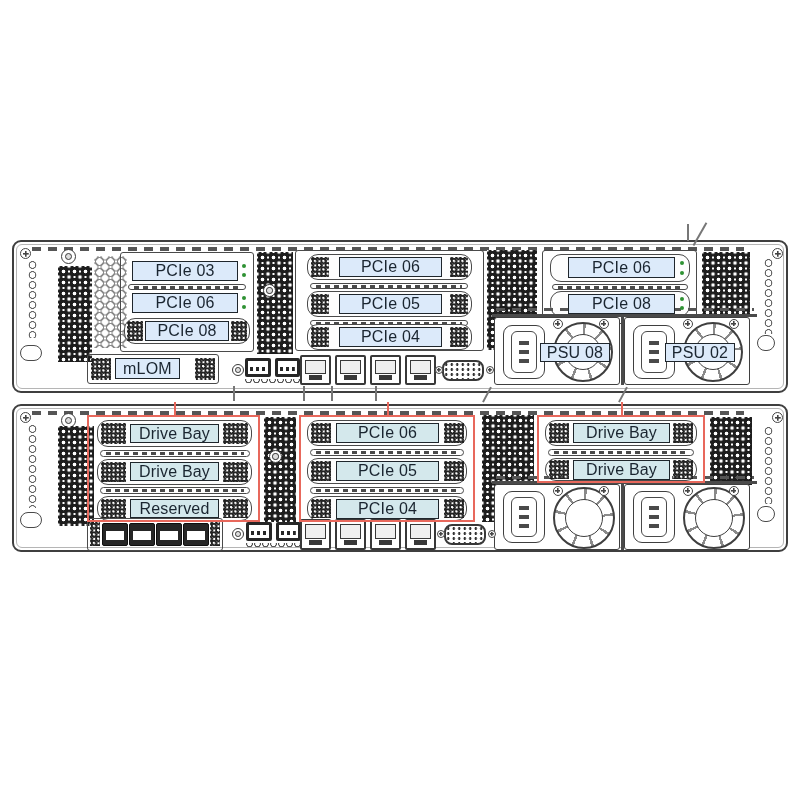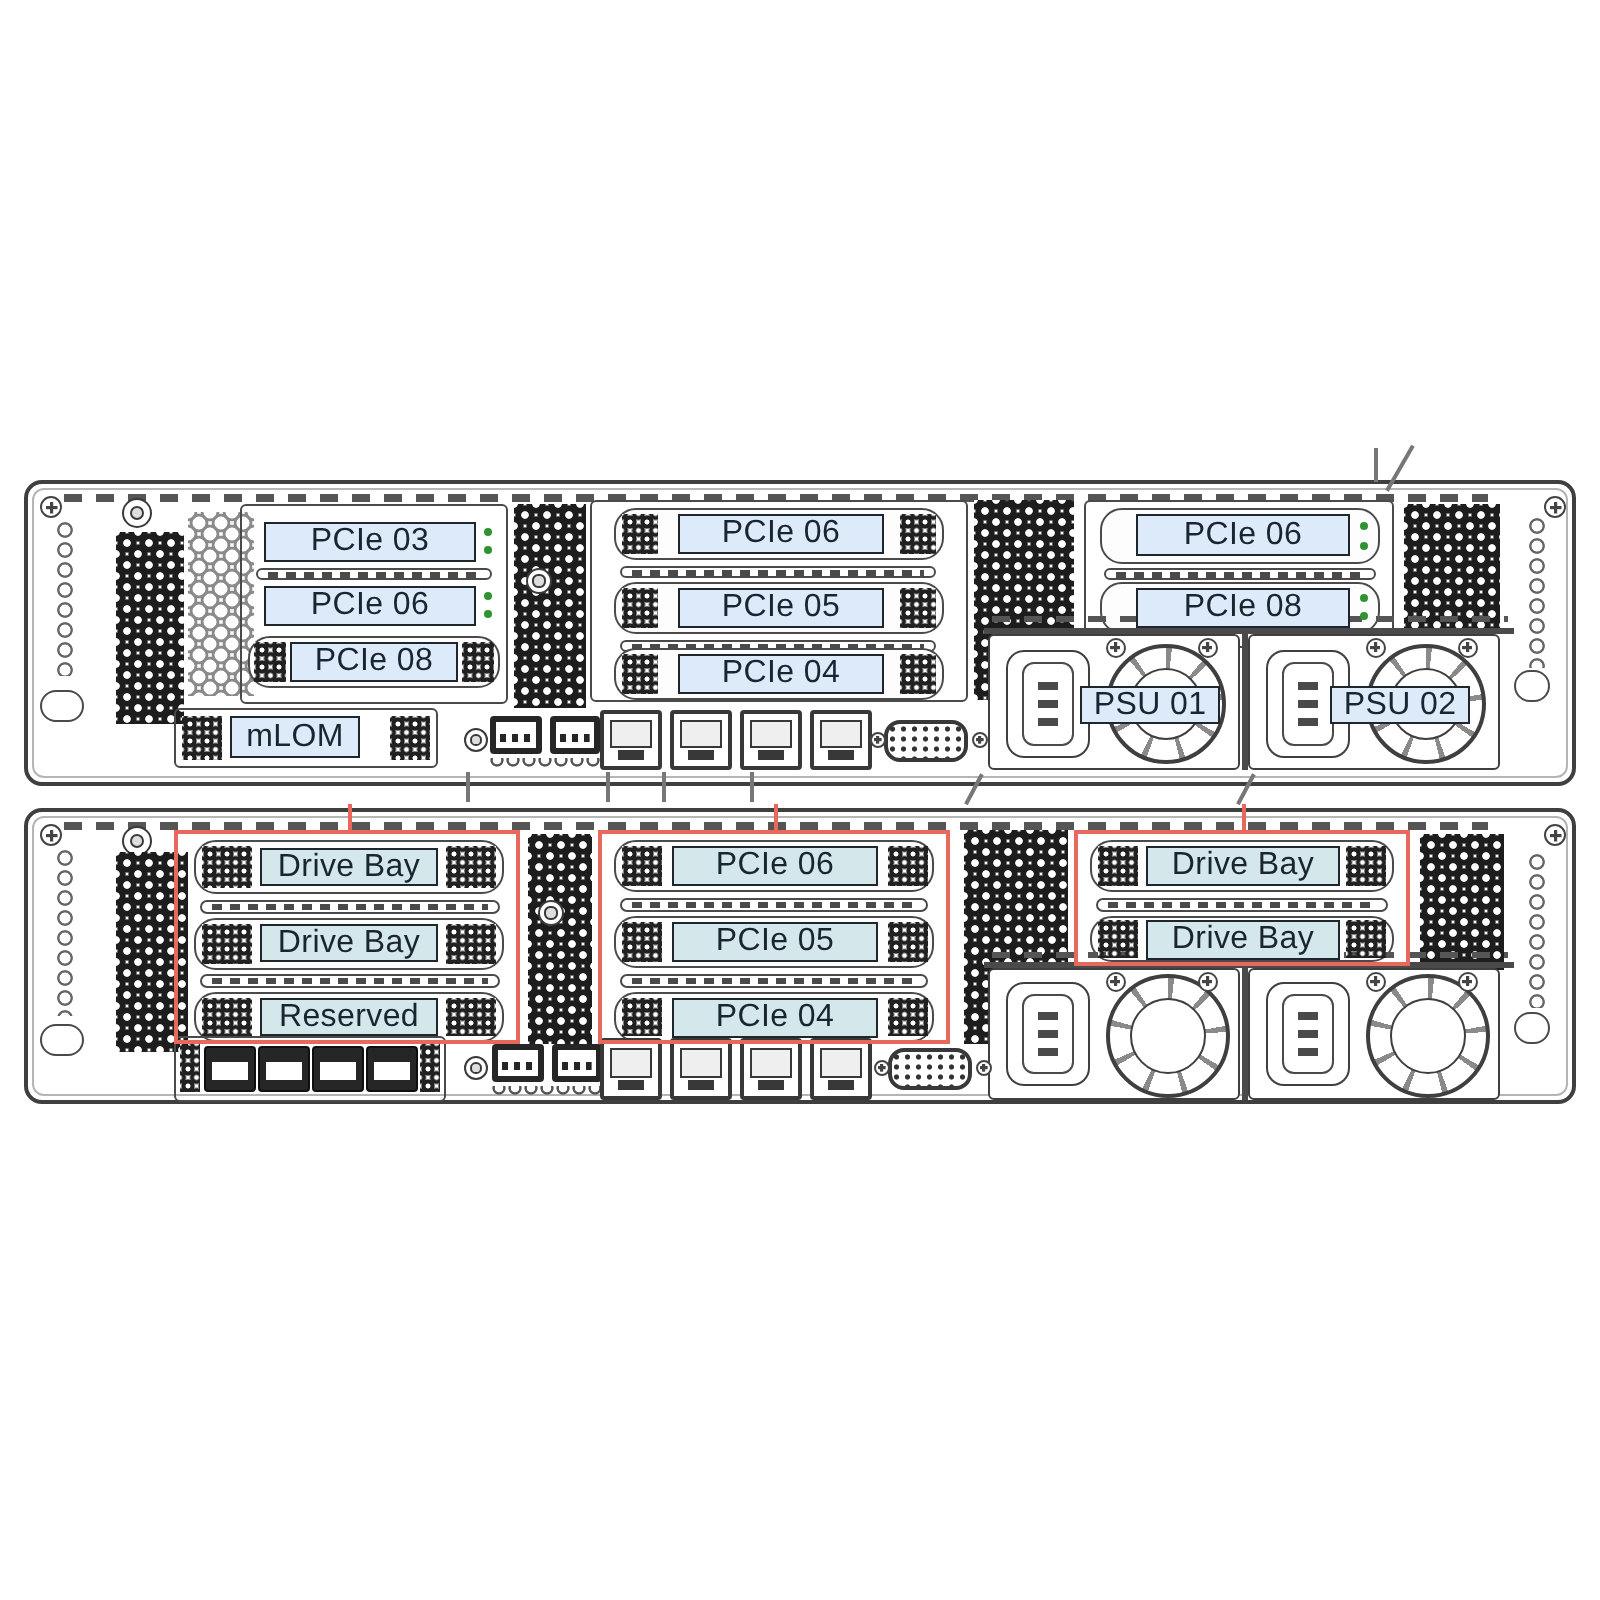--- a/index.html
+++ b/index.html
@@ -139,21 +139,21 @@
     <div class="screw" style="left:58px;top:1px;width:10px;height:10px;"></div>
     <div class="screw" style="left:104px;top:1px;width:10px;height:10px;"></div>
   </div>
   <div class="rail" style="left:607px;top:75px;width:3px;height:68px;"></div>
   <div class="psu-bay" style="left:610px;top:75px;width:126px;height:68px;">
     <div class="inlet" style="left:8px;top:7px;width:42px;height:54px;"></div>
     <div class="fan" style="left:58px;top:4px;width:60px;height:60px;"></div>
     <div class="screw" style="left:58px;top:1px;width:10px;height:10px;"></div>
     <div class="screw" style="left:104px;top:1px;width:10px;height:10px;"></div>
   </div>
-  <div class="lbl" style="left:526px;top:101px;width:70px;height:19px;">PSU 01</div>
+  <div class="lbl" style="left:526px;top:101px;width:70px;height:19px;">PSU 08</div>
   <div class="lbl" style="left:651px;top:101px;width:70px;height:19px;">PSU 02</div>
 
   <div class="frame" style="left:73px;top:112px;width:132px;height:30px;"></div>
   <div class="hexcap" style="left:77px;top:116px;width:20px;height:22px;"></div>
   <div class="hexcap" style="left:181px;top:116px;width:20px;height:22px;"></div>
   <div class="lbl" style="left:101px;top:116px;width:65px;height:21px;">mLOM</div>
   <div class="bigscrew" style="left:218px;top:122px;width:12px;height:12px;"></div>
   <div class="usb" style="left:231px;top:116px;width:26px;height:19px;"></div>
   <div class="usb" style="left:261px;top:116px;width:25px;height:19px;"></div>
   <div class="halfrow" style="left:231px;top:137px;width:55px;"></div>

